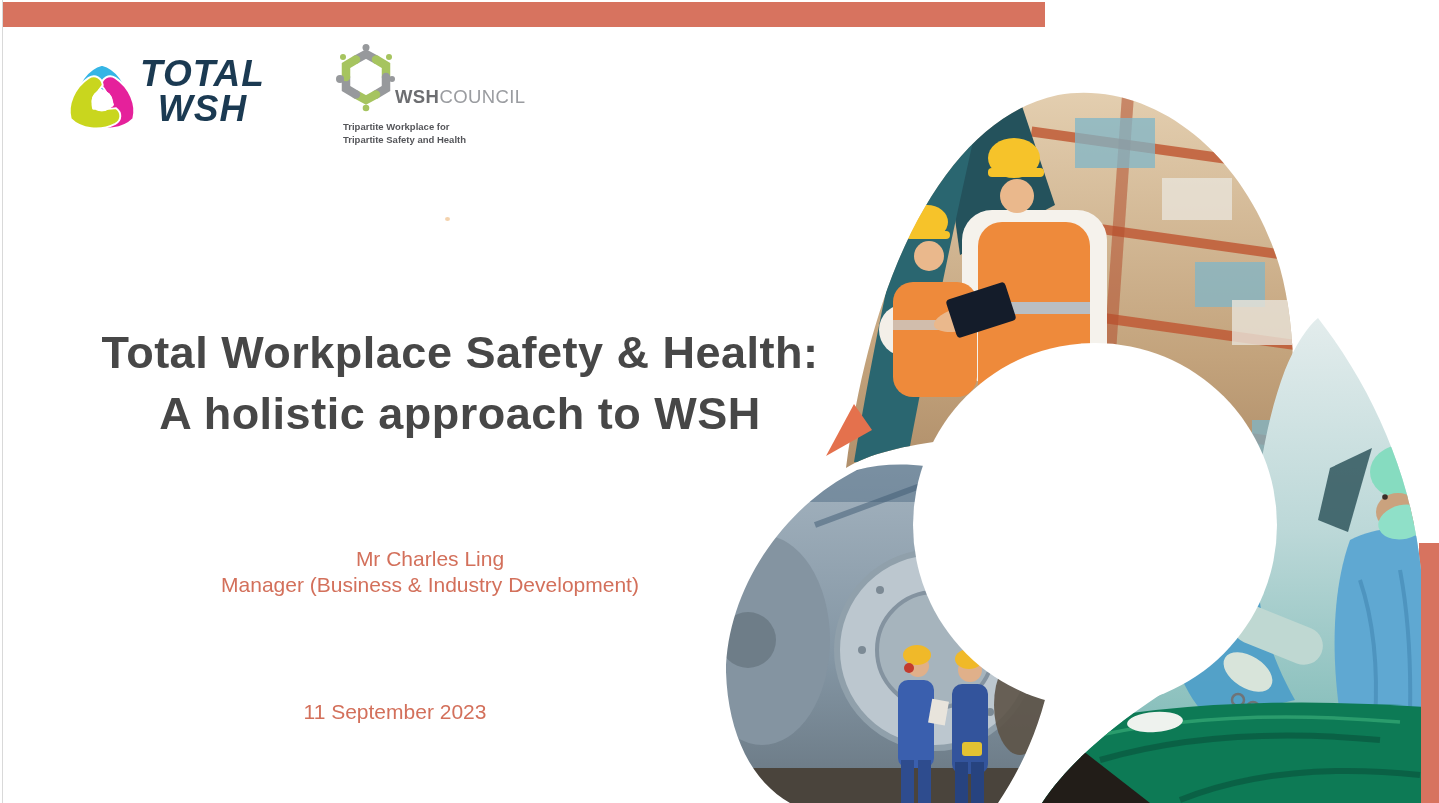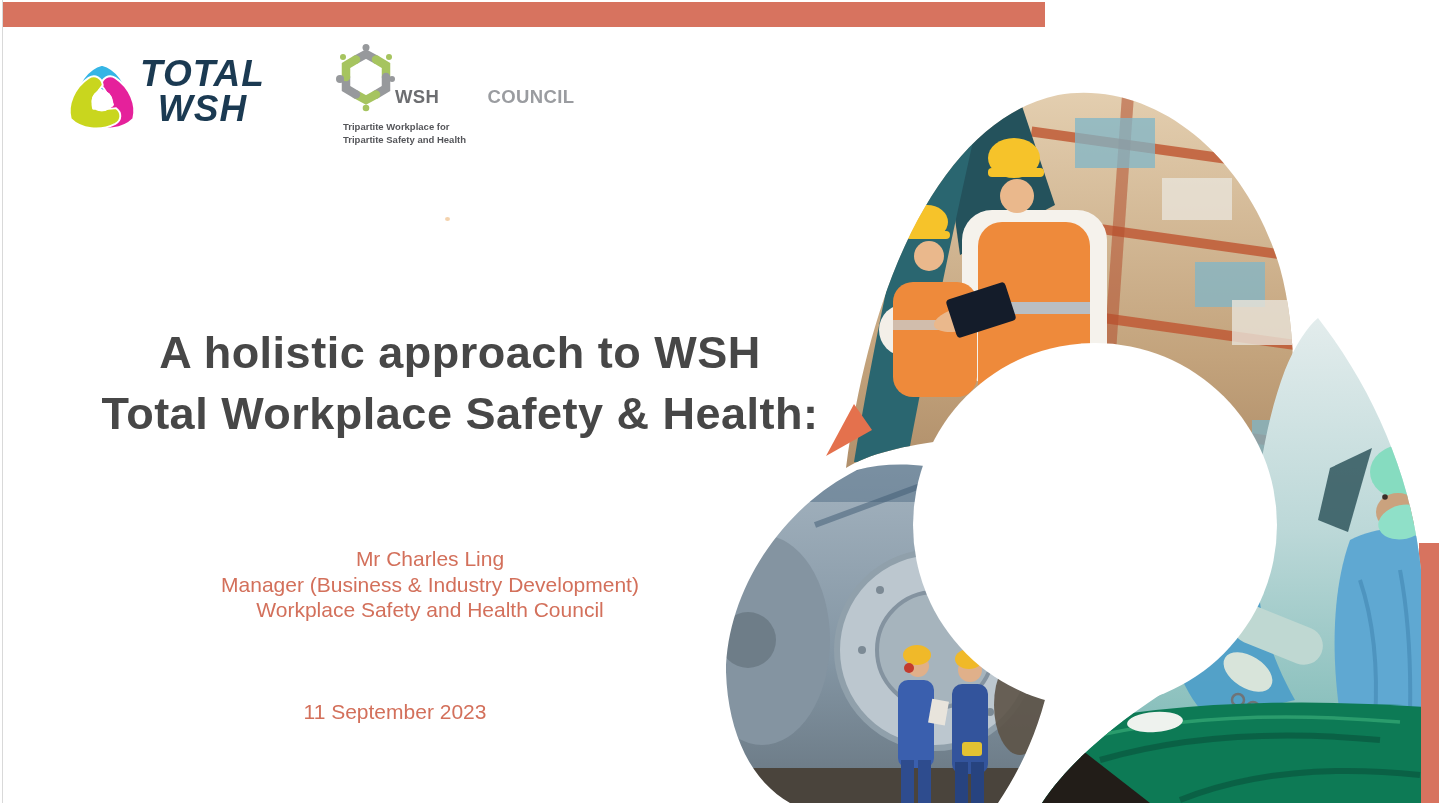--- a/index.html
+++ b/index.html
@@ -14,21 +14,21 @@
   .twsh-mark{position:absolute;left:0;top:2px;}
   .twsh-word{position:absolute;left:76px;top:1px;color:#1b3a52;font-weight:bold;
              font-size:37px;line-height:35px;letter-spacing:1px;text-align:center;font-style:italic;}
   .twsh-word div{white-space:nowrap;}
 
   
   .council-logo{position:absolute;left:336px;top:44px;width:220px;height:105px;}
   .council-mark{position:absolute;left:0;top:0;}
   .council-word{position:absolute;left:59px;top:42px;font-size:18.5px;letter-spacing:.4px;white-space:nowrap;}
   .council-word .b{color:#6d6e71;font-weight:bold;}
-  .council-word .l{color:#9a9ca0;font-weight:bold;padding-left:48px;}
+  .council-word .l{color:#9a9ca0;font-weight:normal;}
   .council-tagline{position:absolute;left:7px;top:77px;font-size:9.5px;font-weight:bold;
                    color:#55565a;line-height:12.5px;white-space:nowrap;}
 
   .title{position:absolute;left:20px;top:322px;width:880px;text-align:center;
          color:#474747;font-weight:bold;font-size:45px;line-height:61px;letter-spacing:.5px;}
   .presenter{position:absolute;left:5px;top:546px;width:850px;text-align:center;
              color:#d3705b;font-size:21px;line-height:25.5px;}
   .date{position:absolute;left:0;top:700px;width:790px;text-align:center;
         color:#d3705b;font-size:21px;}
   .speck{position:absolute;left:445px;top:217px;width:5px;height:4px;border-radius:50%;
@@ -82,28 +82,27 @@
       <circle cx="30" cy="64" r="3.3" fill="#a6c45f"></circle>
     </svg>
     <div class="council-word"><span class="b">WSH</span><span class="l">COUNCIL</span></div>
     <div class="council-tagline">
       <div>Tripartite Workplace for</div>
       <div>Tripartite Safety and Health</div>
     </div>
   </div>
 
   <div class="title">
+    <div>Total Workplace Safety &amp; Health:</div>
     <div>A holistic approach to WSH</div>
-    <div>Total Workplace Safety &amp; Health:</div>
   </div>
 
   <div class="presenter">
     <div>Mr Charles Ling</div>
     <div>Manager (Business &amp; Industry Development)</div>
-    <div>Workplace Safety and Health Council</div>
   </div>
 
   <div class="date">11 September 2023</div>
 
   <div class="speck"></div>
 
   <svg class="collage" viewBox="0 0 1439 803">
     <defs>
       <clipPath id="clipWare">
         <path d="M846 468 C874 252 956 116 1058 95 C1152 79 1246 153 1280 268 C1294 318 1297 388 1289 438 C1283 503 1262 544 1228 552 C1150 470 1040 430 950 440 C905 445 868 454 846 468 Z"></path>

